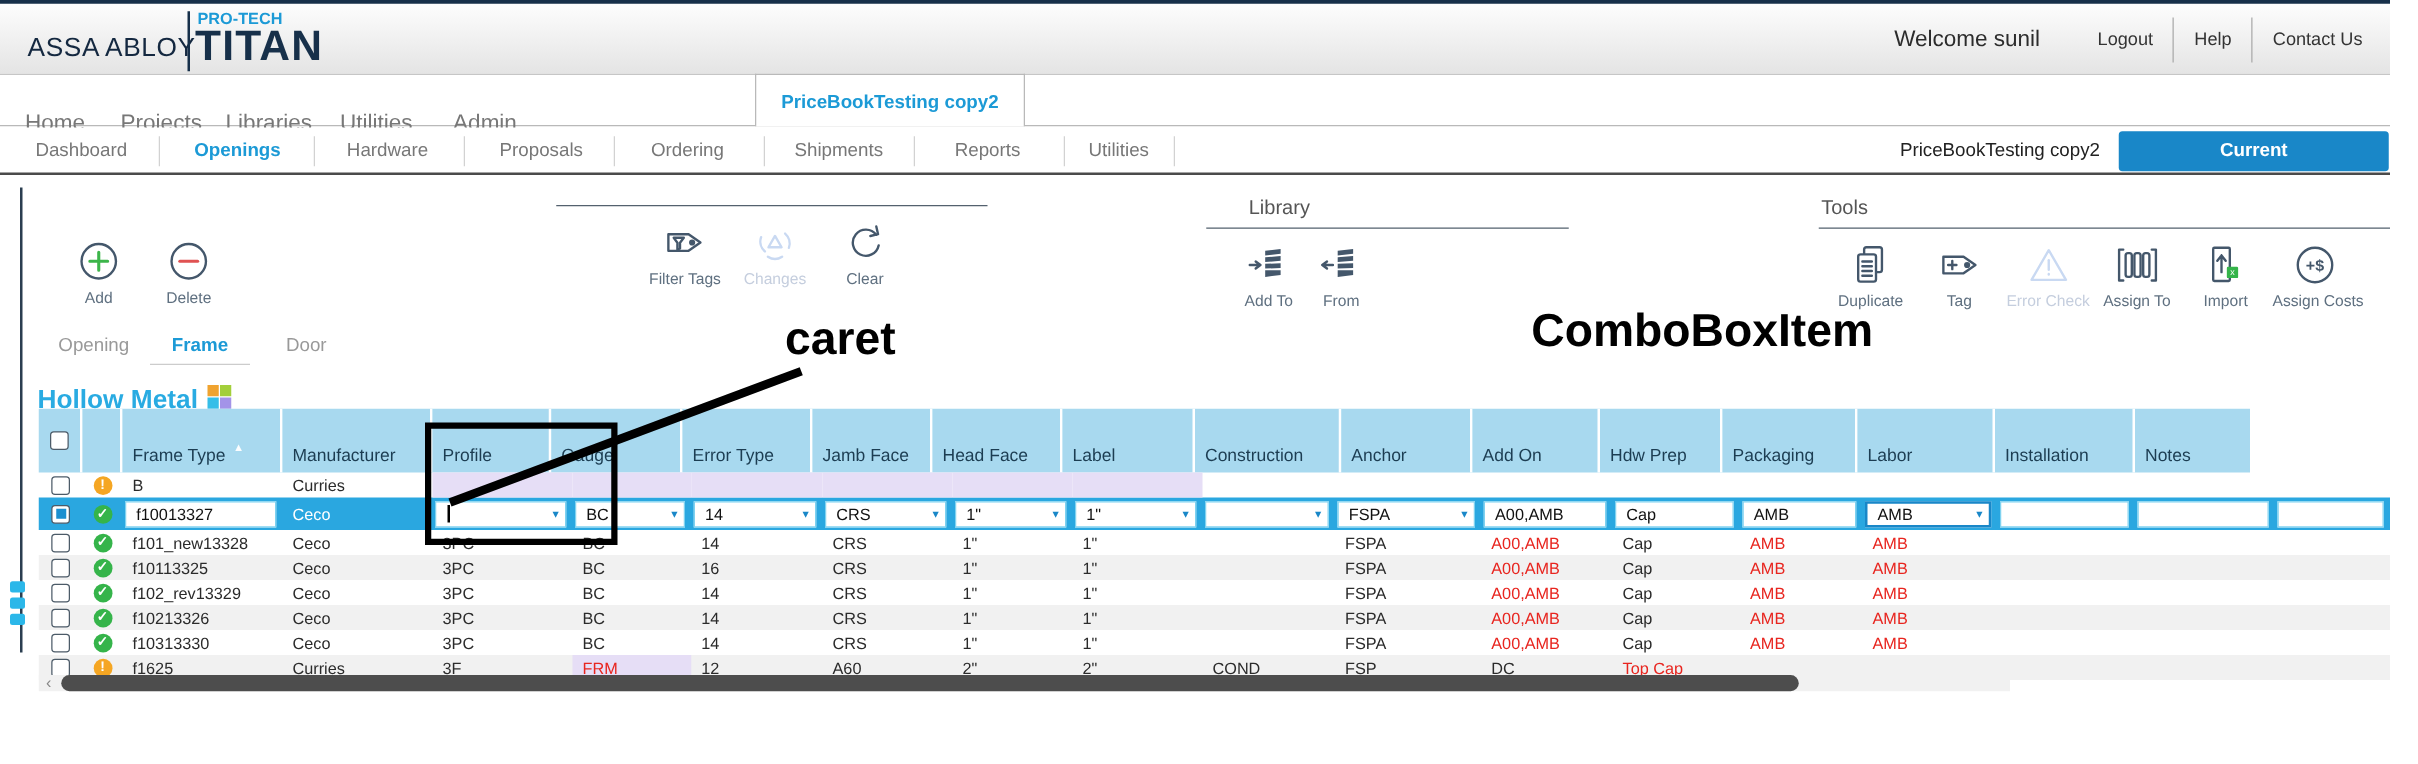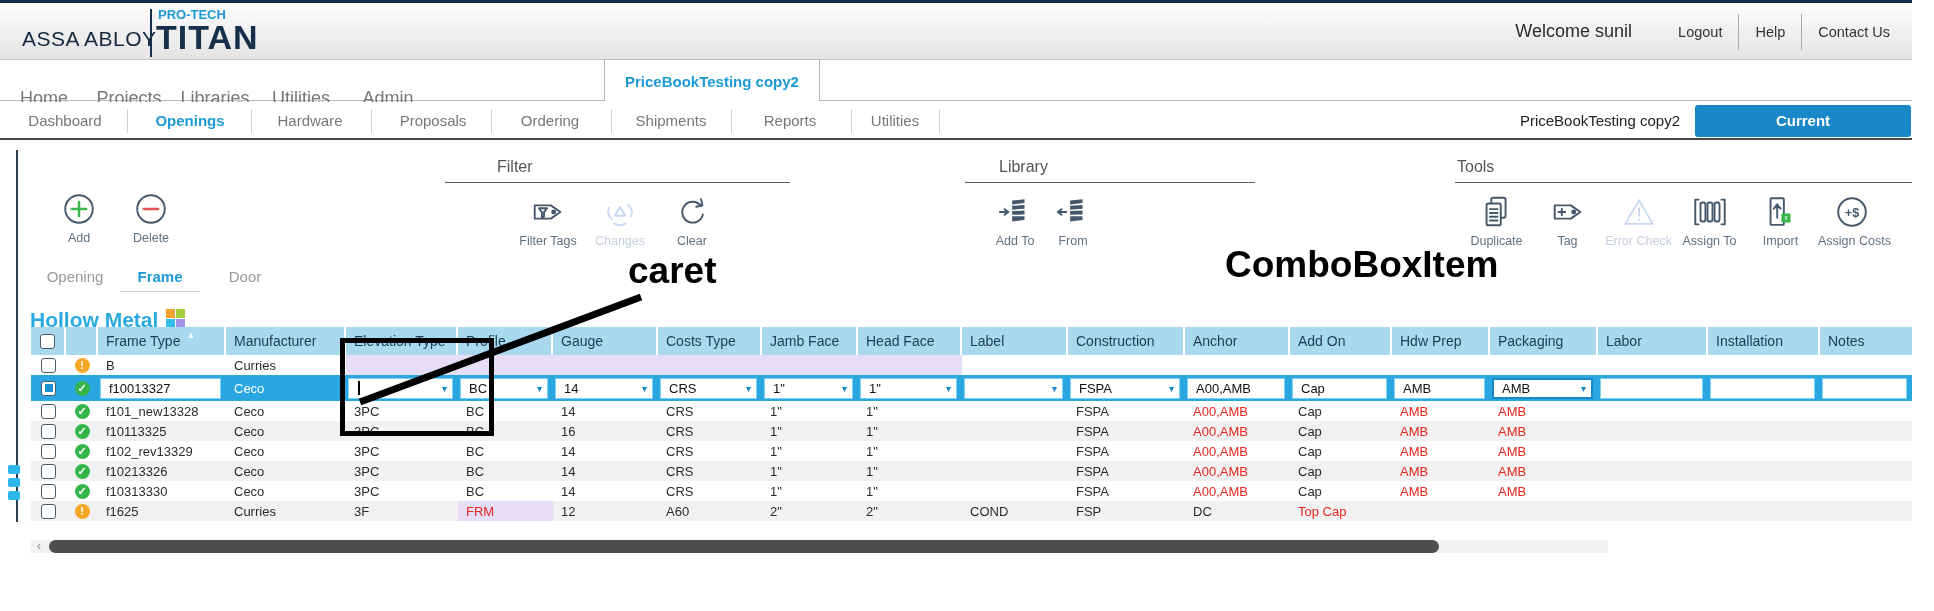--- a/index.html
+++ b/index.html
@@ -50,21 +50,21 @@
   
   .tabs-row{position:absolute;left:35px;top:268px;display:flex;gap:5px}
   .vtab{width:80px;text-align:center;font-size:15px;color:#999;padding-bottom:6px;cursor:pointer}
   .vtab.active{color:var(--accent);font-weight:bold;border-bottom:1px solid #ccc}
   .sec-title{position:absolute;left:30px;top:291px;font-size:21px;font-weight:bold;color:#29abe2}
   .title-icon{display:inline-block;vertical-align:-2px;margin-left:8px;width:20px;height:20px}
   .title-icon span{float:left;width:9px;height:9px;margin:0 1px 1px 0}
 
   
   .grid{position:absolute;left:31px;top:327px;width:1881px}
-  .g-header{display:flex;height:28px}
+  .g-header{display:flex;height:51px}
   .g-hcell{background:var(--hdr);border-right:2px solid #fff;display:flex;align-items:flex-end;padding:0 0 6px 8px;font-size:14px;color:#1c3d52;white-space:nowrap;line-height:1.1}
   .g-hcell.cs{align-items:center;justify-content:center;padding:0}
   .g-hcell:last-child{border-right:none}
   .sort-asc{color:rgba(255,255,255,.95);font-size:9px;margin-left:6px;margin-bottom:8px}
   .g-row{display:flex;height:20px;background:#fff}
   .g-row.alt{background:#f1f1f1}
   .g-row.selected{height:26px;background:var(--sel)}
   .g-cell{padding-left:8px;font-size:13px;color:#2b2b2b;white-space:nowrap;overflow:hidden;height:100%;display:flex;align-items:center}
   .g-cell.cs{padding:0;justify-content:center}
   .g-cell.red{color:var(--red)}
@@ -161,21 +161,20 @@
         <svg width="38" height="38" viewBox="0 0 40 40" fill="none" stroke="currentColor" stroke-width="2" stroke-linecap="round" stroke-linejoin="round">
           <circle cx="20" cy="20" r="14.5"></circle>
           <path d="M12.5 20h15" stroke="#e05252" stroke-width="2.6"></path>
         </svg>
       </div>
       <div class="lb">Delete</div>
     </div>
   </div>
 <div id="toolbar-groups">
     <div class="tb-group" style="left: 445px; width: 345px;">
-      <div class="tb-title" style="margin-left: 52px;">Filter</div>
       <hr class="tb-rule">
       <div class="tb-icons" style="padding-left: 70px; gap: 6px;">
         <div class="tb-item" style="width: 66px;">
           <div class="ic">
             <svg width="38" height="38" viewBox="0 0 40 40" fill="none" stroke="currentColor" stroke-width="2" stroke-linecap="round" stroke-linejoin="round">
               <path d="M6 13h17l10 7-10 7H6z"></path>
               <circle cx="26" cy="20" r="1.6" fill="currentColor"></circle>
               <path d="M10.5 16h8.5l-3.2 4.2V25l-2.2 1v-5.8z"></path>
             </svg>
           </div>
@@ -320,31 +319,28 @@
         <span class="cb"></span>
       </div>
       <div class="g-hcell cs" style="width: 32px; flex: 0 0 auto;"></div>
       <div class="g-hcell" style="width: 128px; flex: 0 0 auto;">
         <span>Frame Type</span>
         <span class="sort-asc">▲</span>
       </div>
       <div class="g-hcell" style="width: 120px; flex: 0 0 auto;">
         <span>Manufacturer</span>
       </div>
-      <div class="g-hcell" style="width: 112px; flex: 0 0 auto;">
-        <span>Elevation Type</span>
-      </div>
       <div class="g-hcell" style="width: 95px; flex: 0 0 auto;">
         <span>Profile</span>
       </div>
       <div class="g-hcell" style="width: 105px; flex: 0 0 auto;">
         <span>Gauge</span>
       </div>
       <div class="g-hcell" style="width: 104px; flex: 0 0 auto;">
-        <span>Costs Type</span>
+        <span>Error Type</span>
       </div>
       <div class="g-hcell" style="width: 96px; flex: 0 0 auto;">
         <span>Jamb Face</span>
       </div>
       <div class="g-hcell" style="width: 104px; flex: 0 0 auto;">
         <span>Head Face</span>
       </div>
       <div class="g-hcell" style="width: 106px; flex: 0 0 auto;">
         <span>Label</span>
       </div>

